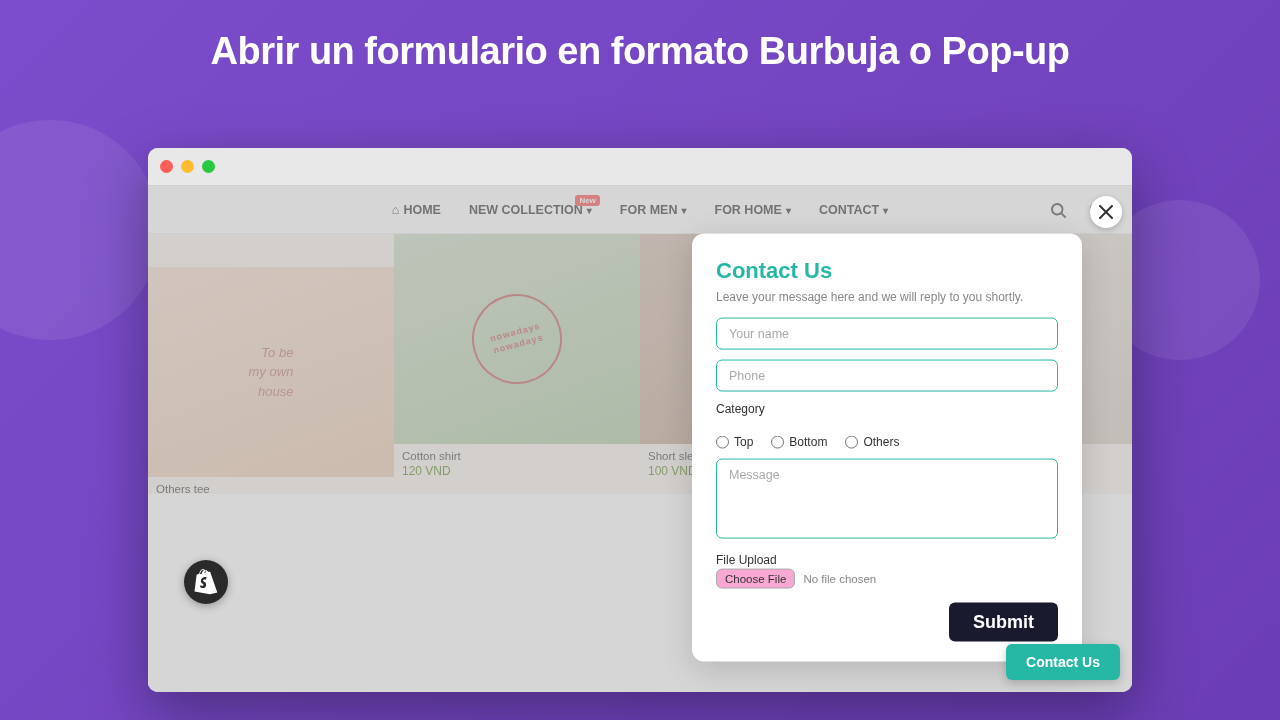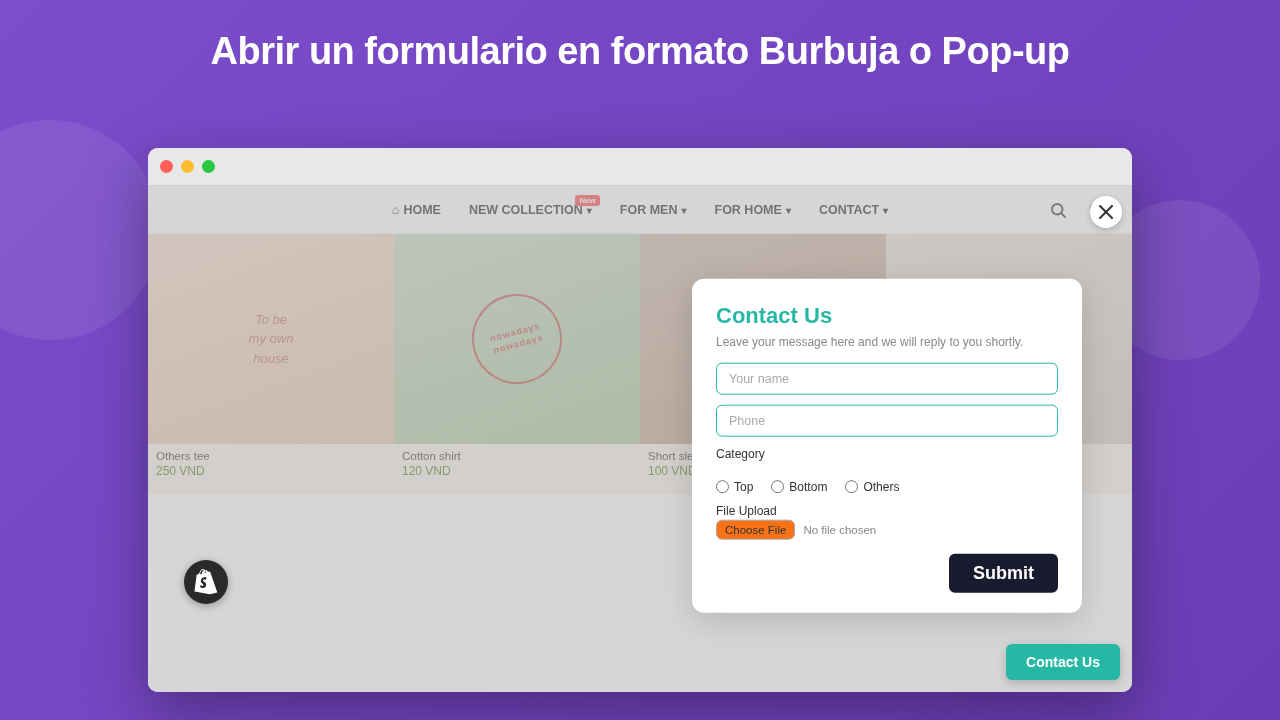--- a/index.html
+++ b/index.html
@@ -170,23 +170,24 @@
     
     .product-img-1 {
       background: linear-gradient(160deg, #f2d9c8 0%, #e8c4a8 100%);
       height: 210px;
       display: flex;
       align-items: center;
       justify-content: center;
       color: #c0897a;
       font-size: 11px;
       font-style: italic;
-      text-align: center;
+      text-align: right;
       padding: 20px;
       line-height: 1.4;
+      margin-top: 33px;
     }
     .product-img-2 {
       background: linear-gradient(160deg, #c8d8c0 0%, #a8c49a 100%);
       height: 210px;
       display: flex;
       align-items: center;
       justify-content: center;
     }
     .product-img-3 {
       background: linear-gradient(160deg, #d8c8c0 0%, #c4a89a 100%);
@@ -326,20 +327,21 @@
       font-weight: 500;
       margin-bottom: 19px;
     }
     .category-options {
       display: flex;
       gap: 18px;
       margin-bottom: 10px;
     }
     .category-option {
       display: flex;
+      align-items: center;
       gap: 5px;
       font-size: 12px;
       color: #333;
       cursor: pointer;
     }
     .category-option input[type="radio"] {
       accent-color: #26b8a5;
       cursor: pointer;
     }
 
@@ -365,21 +367,21 @@
       margin-bottom: 2px;
       display: block;
     }
     .file-upload-row {
       display: flex;
       align-items: center;
       gap: 8px;
       margin-bottom: 14px;
     }
     .choose-file-btn {
-      background: #f97316;
+      background: #f9a8d4;
       border: 1px solid #aaa;
       border-radius: 6px;
       padding: 3px 8px;
       font-size: 11.5px;
       cursor: pointer;
       color: #333;
     }
     .no-file-text {
       font-size: 11.5px;
       color: #888;
@@ -539,20 +541,21 @@
         <label class="category-option">
           <input type="radio" name="category" style="">
           <span>Bottom</span>
         </label>
         <label class="category-option">
           <input type="radio" name="category" style="">
           <span>Others</span>
         </label>
       </div>
 
+      <textarea class="modal-textarea" placeholder="Message" style=""></textarea>
 
       <label class="file-upload-label">File Upload</label>
       <div class="file-upload-row">
         <button class="choose-file-btn">Choose File</button>
         <span class="no-file-text">No file chosen</span>
       </div>
 
       <div class="modal-footer">
         <button class="submit-btn">Submit</button>
       </div>

